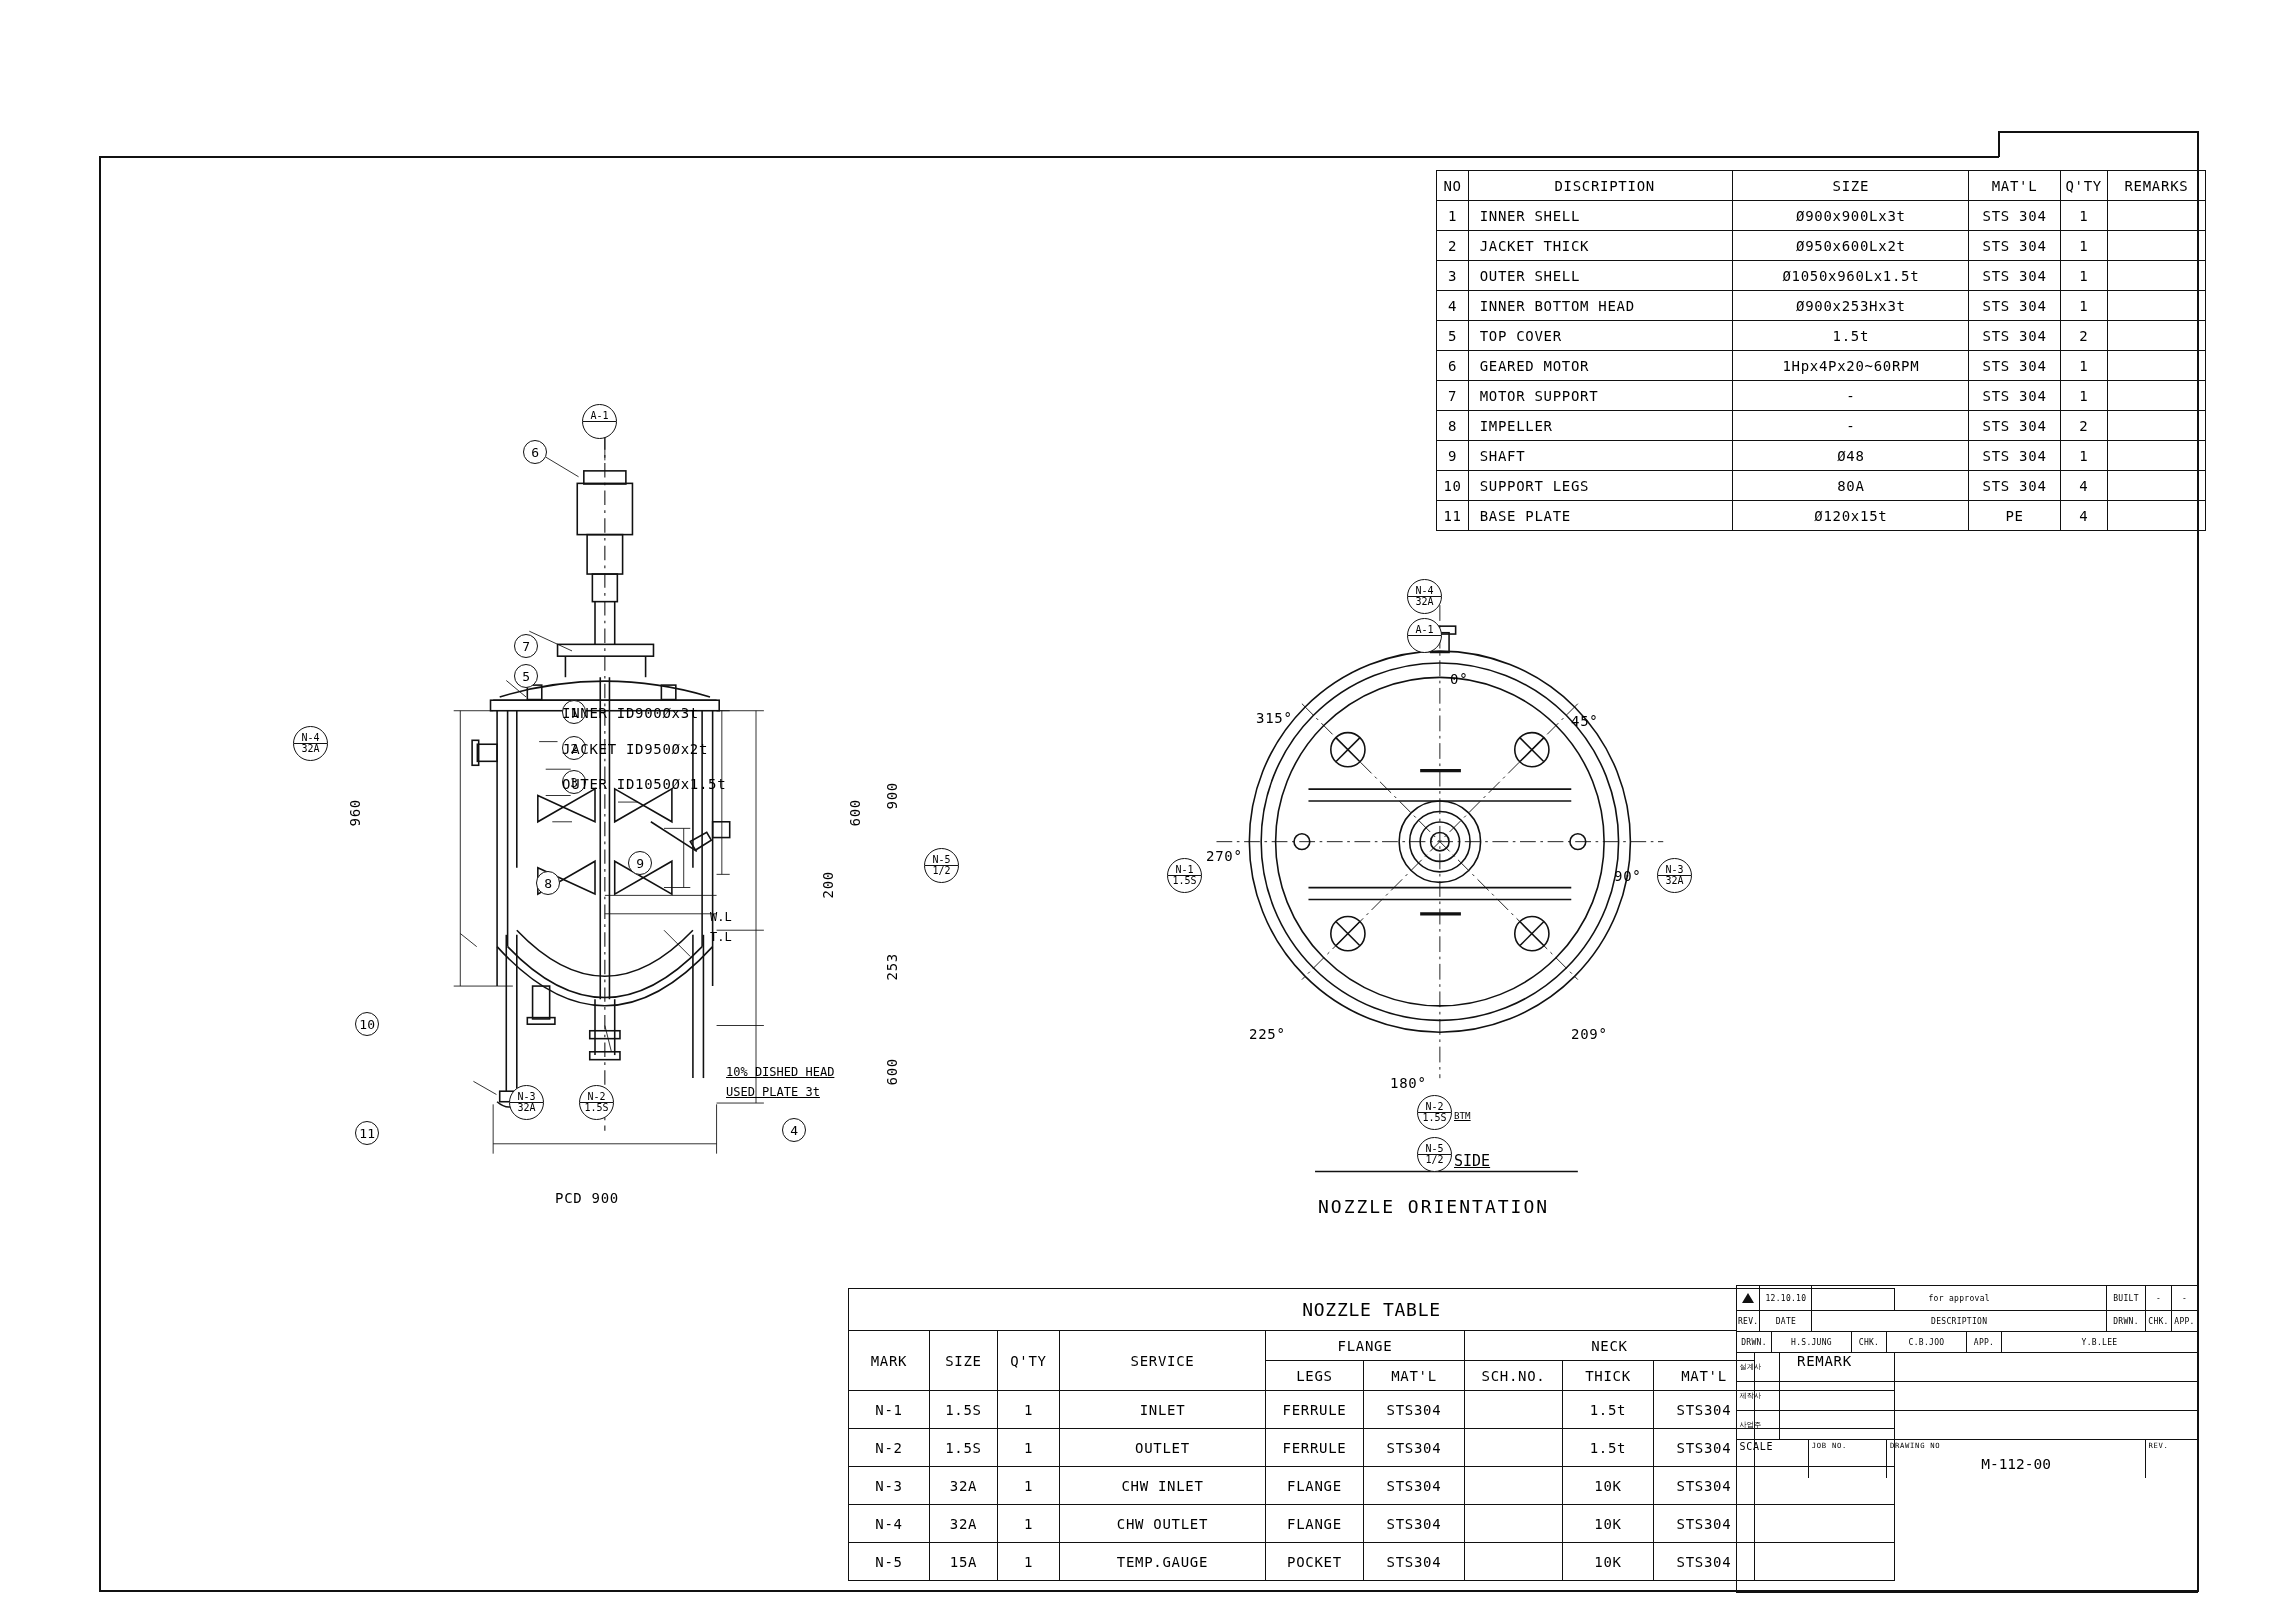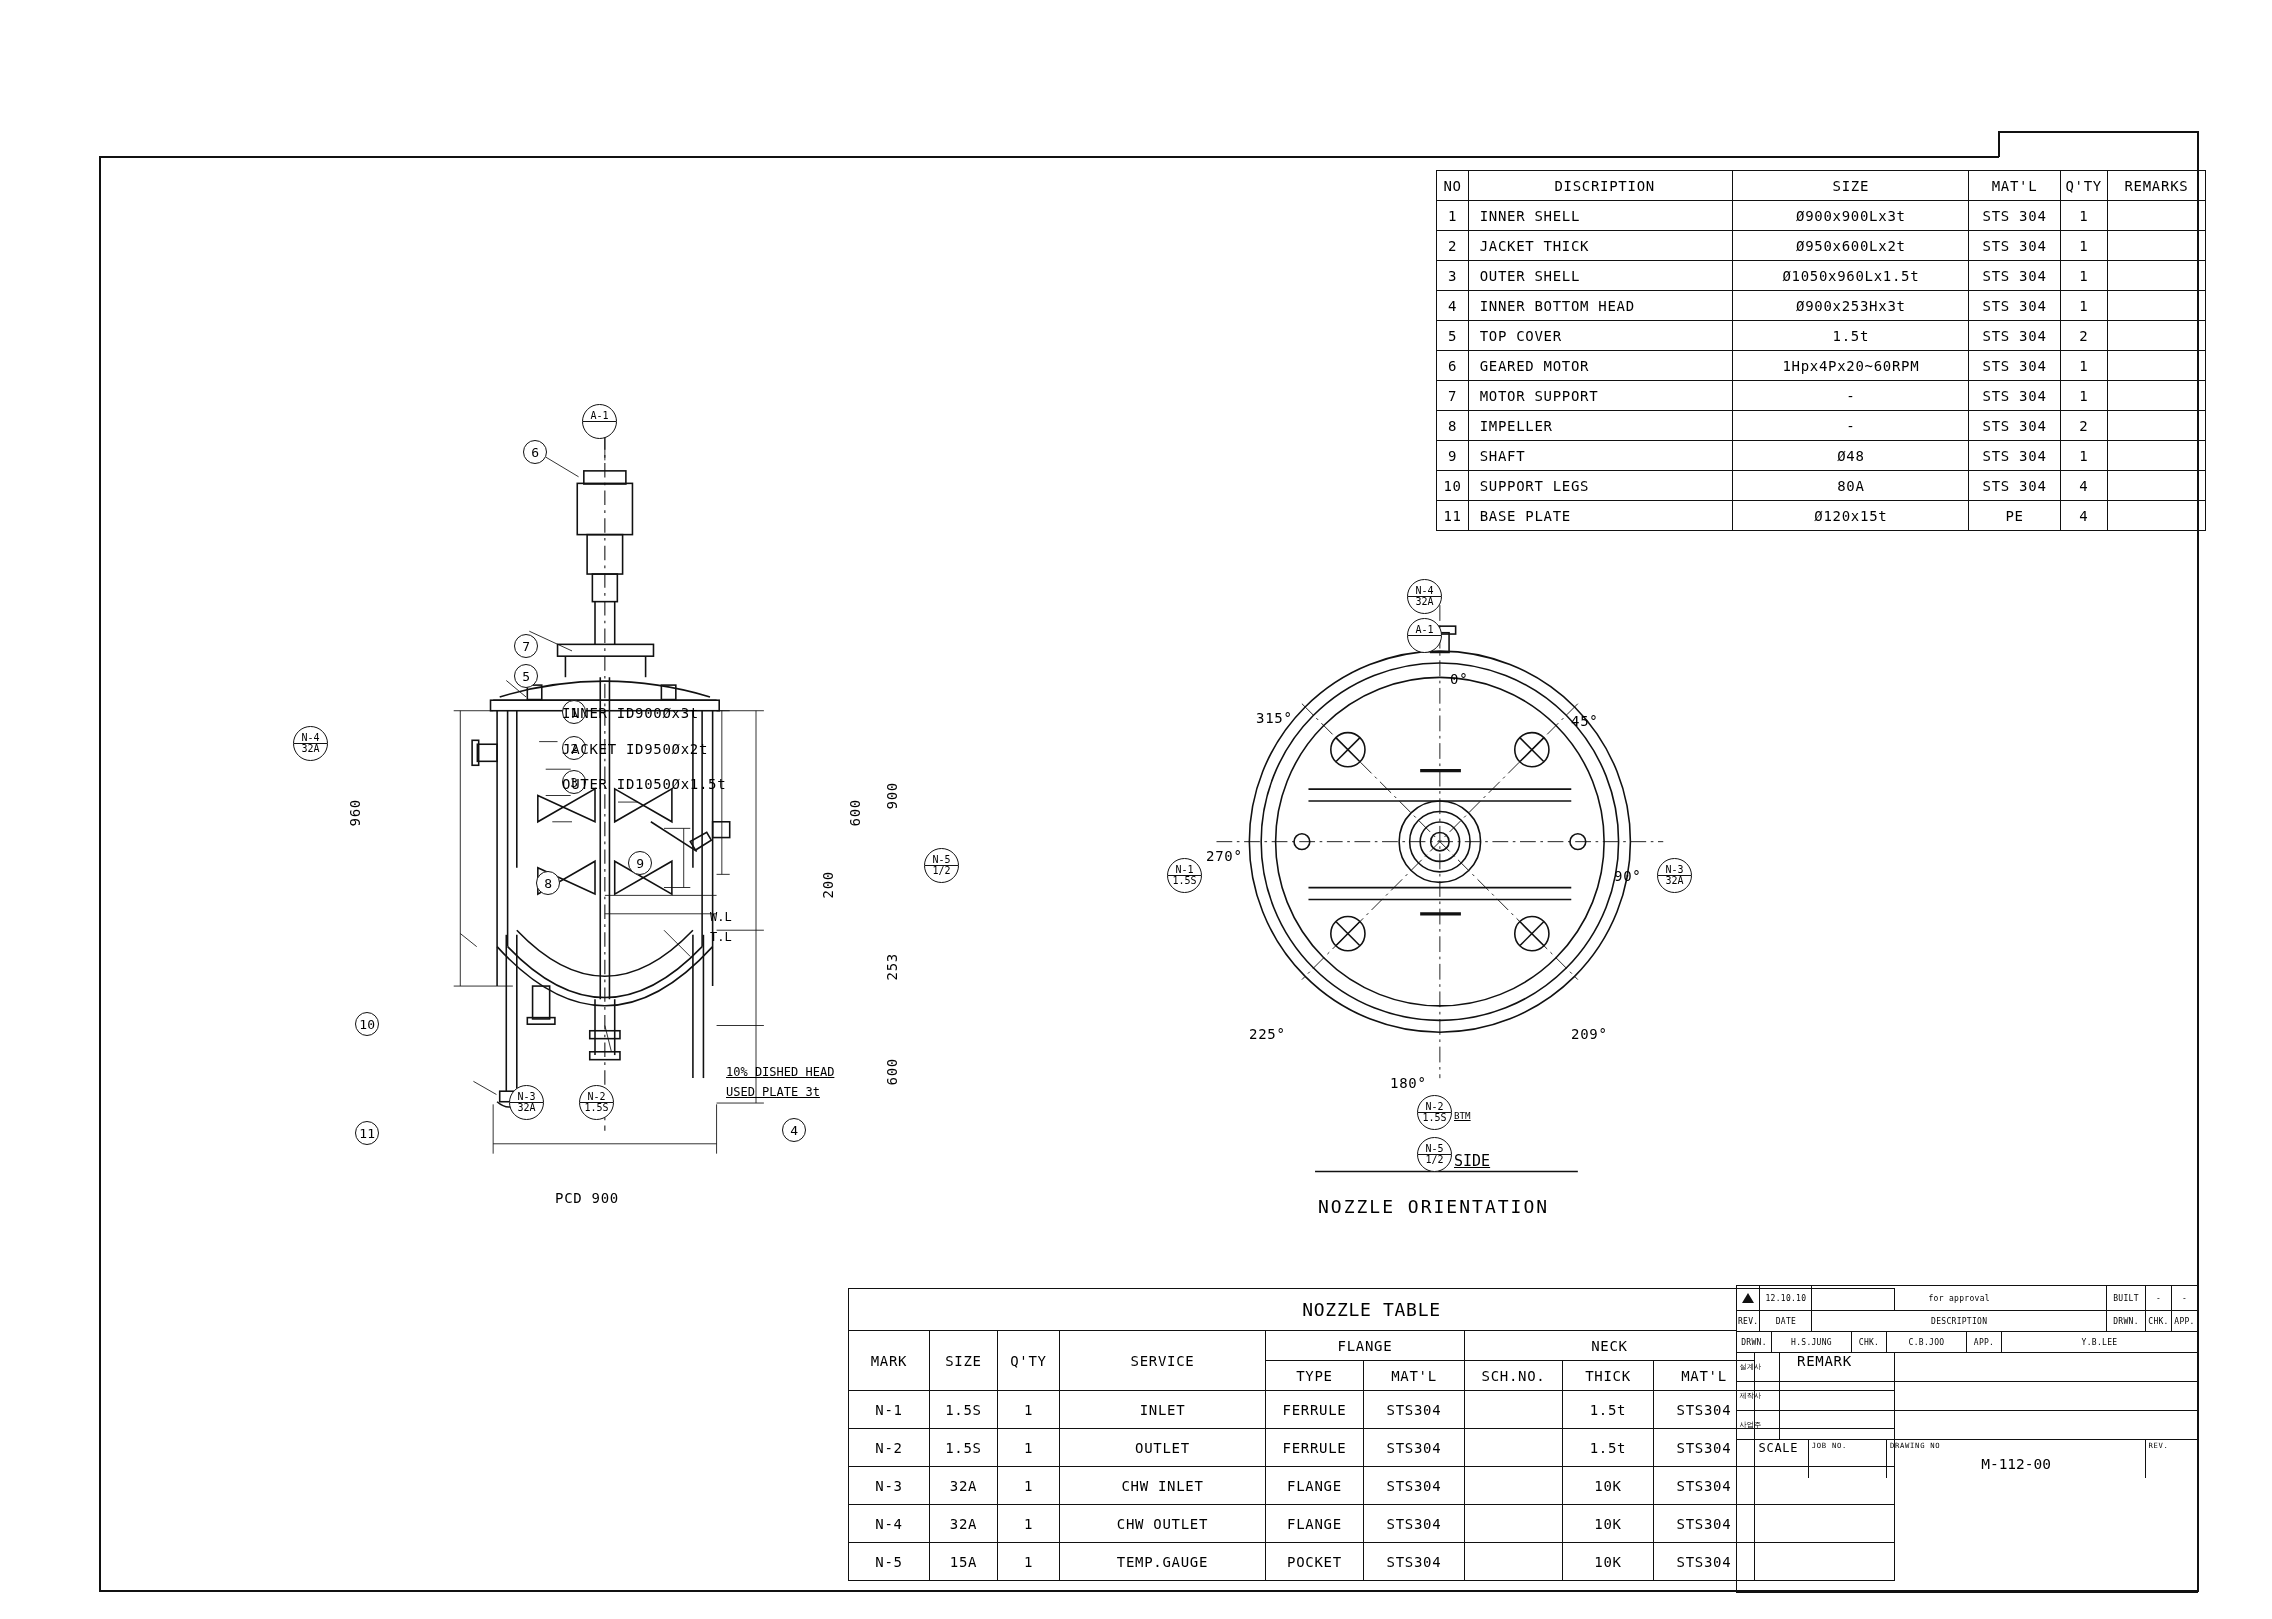--- a/index.html
+++ b/index.html
@@ -441,21 +441,21 @@
       <tr class="nz-head">
         <td class="nz-mark" rowspan="2">MARK</td>
         <td class="nz-size" rowspan="2">SIZE</td>
         <td class="nz-qty" rowspan="2">Q'TY</td>
         <td class="nz-serv" rowspan="2">SERVICE</td>
         <td colspan="2">FLANGE</td>
         <td colspan="3">NECK</td>
         <td class="nz-rem" rowspan="2">REMARK</td>
       </tr>
       <tr class="nz-head">
-        <td class="nz-ftype">TYPE</td>
+        <td class="nz-ftype">LEGS</td>
         <td class="nz-fmat">MAT'L</td>
         <td class="nz-sch">SCH.NO.</td>
         <td class="nz-thick">THICK</td>
         <td class="nz-nmat">MAT'L</td>
       </tr>
     </thead>
     <tbody id="nz-body">
         <tr>
           <td class="nz-mark">N-1</td>
           <td class="nz-size">1.5S</td>
@@ -553,21 +553,21 @@
     <div class="tb-row tb-small">
       <div class="tb-smalllabel">제작사</div>
       <div style="flex:1;"></div>
     </div>
     <div class="tb-row tb-small">
       <div class="tb-smalllabel">사업주</div>
       <div style="flex:1;"></div>
     </div>
     <div class="tb-foot">
       <div class="f" style="width:66px;">
-        <span class="lbl" style="position:static;font-size:12px;margin-left:19px;">SCALE</span>
+        <span class="lbl" style="position:static;font-size:10px;">SCALE</span>
         <span class="val"></span>
       </div>
       <div class="f" style="width:72px;">
         <span class="lbl" style="position:static;font-size:7.2px;">JOB NO.</span>
         <span class="val"></span>
       </div>
       <div class="f" style="flex:1;">
         <span class="lbl" style="position:static;font-size:7.2px;">DRAWING NO</span>
         <span class="val">M-112-00</span>
       </div>

